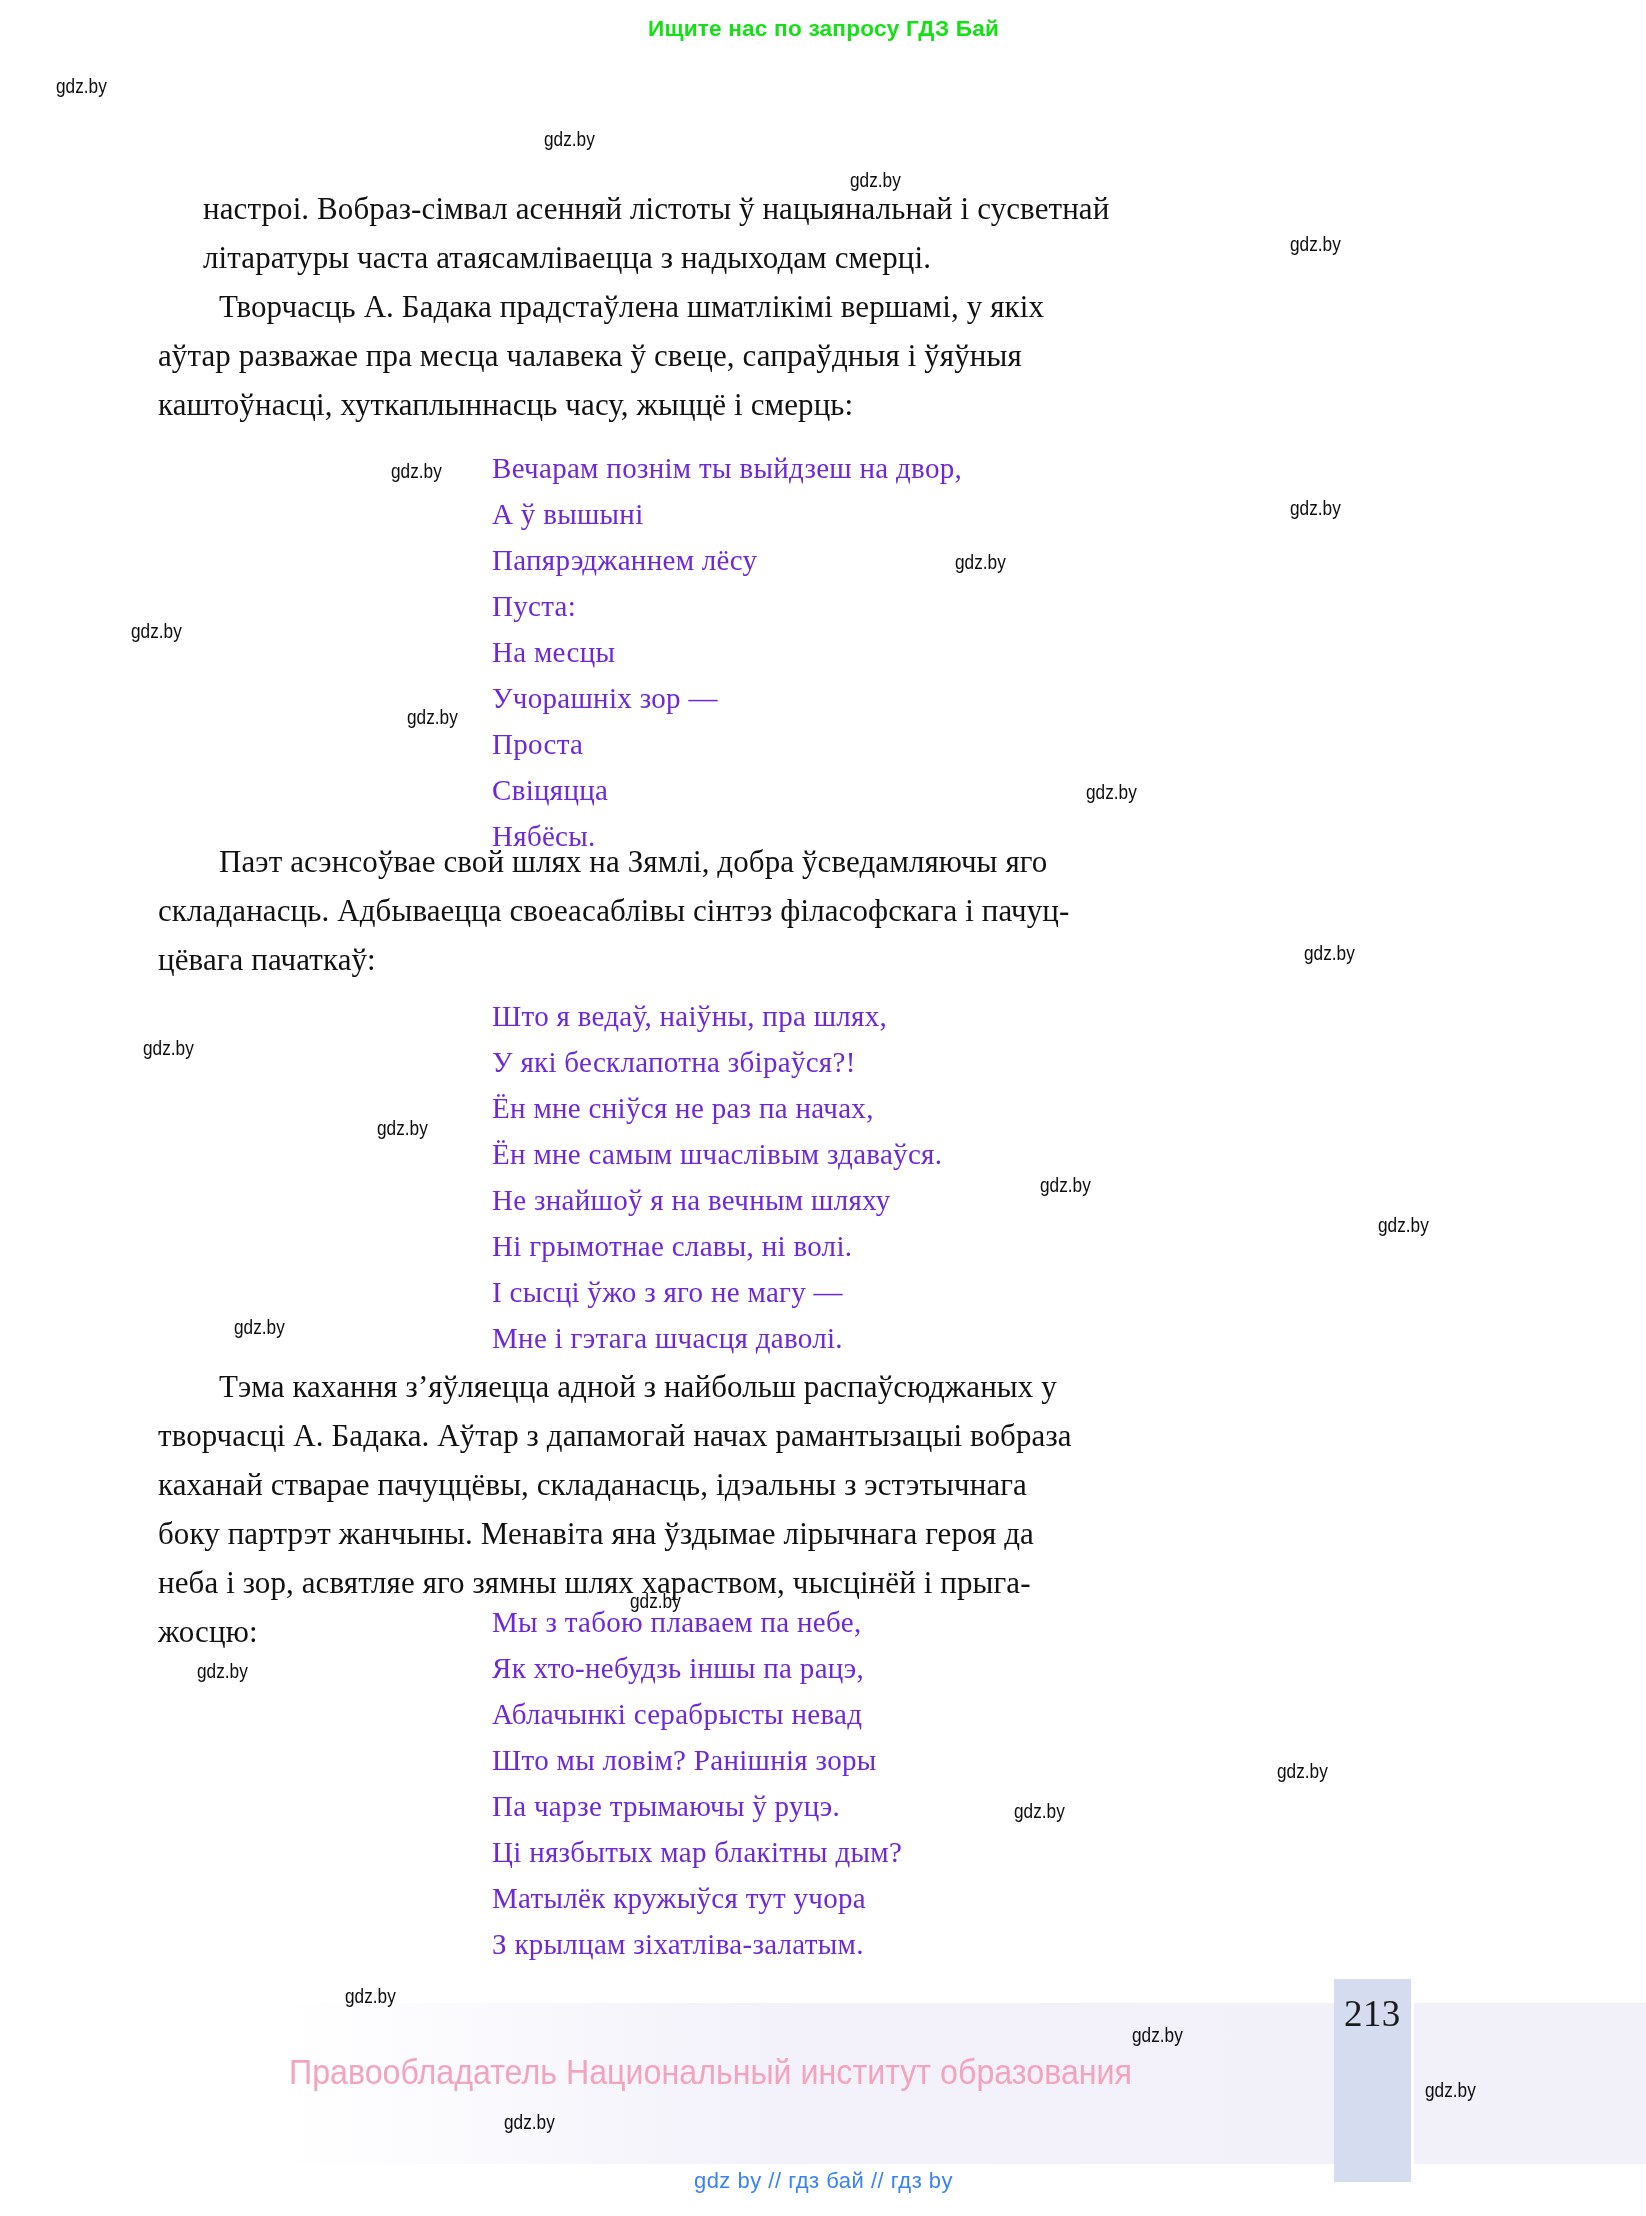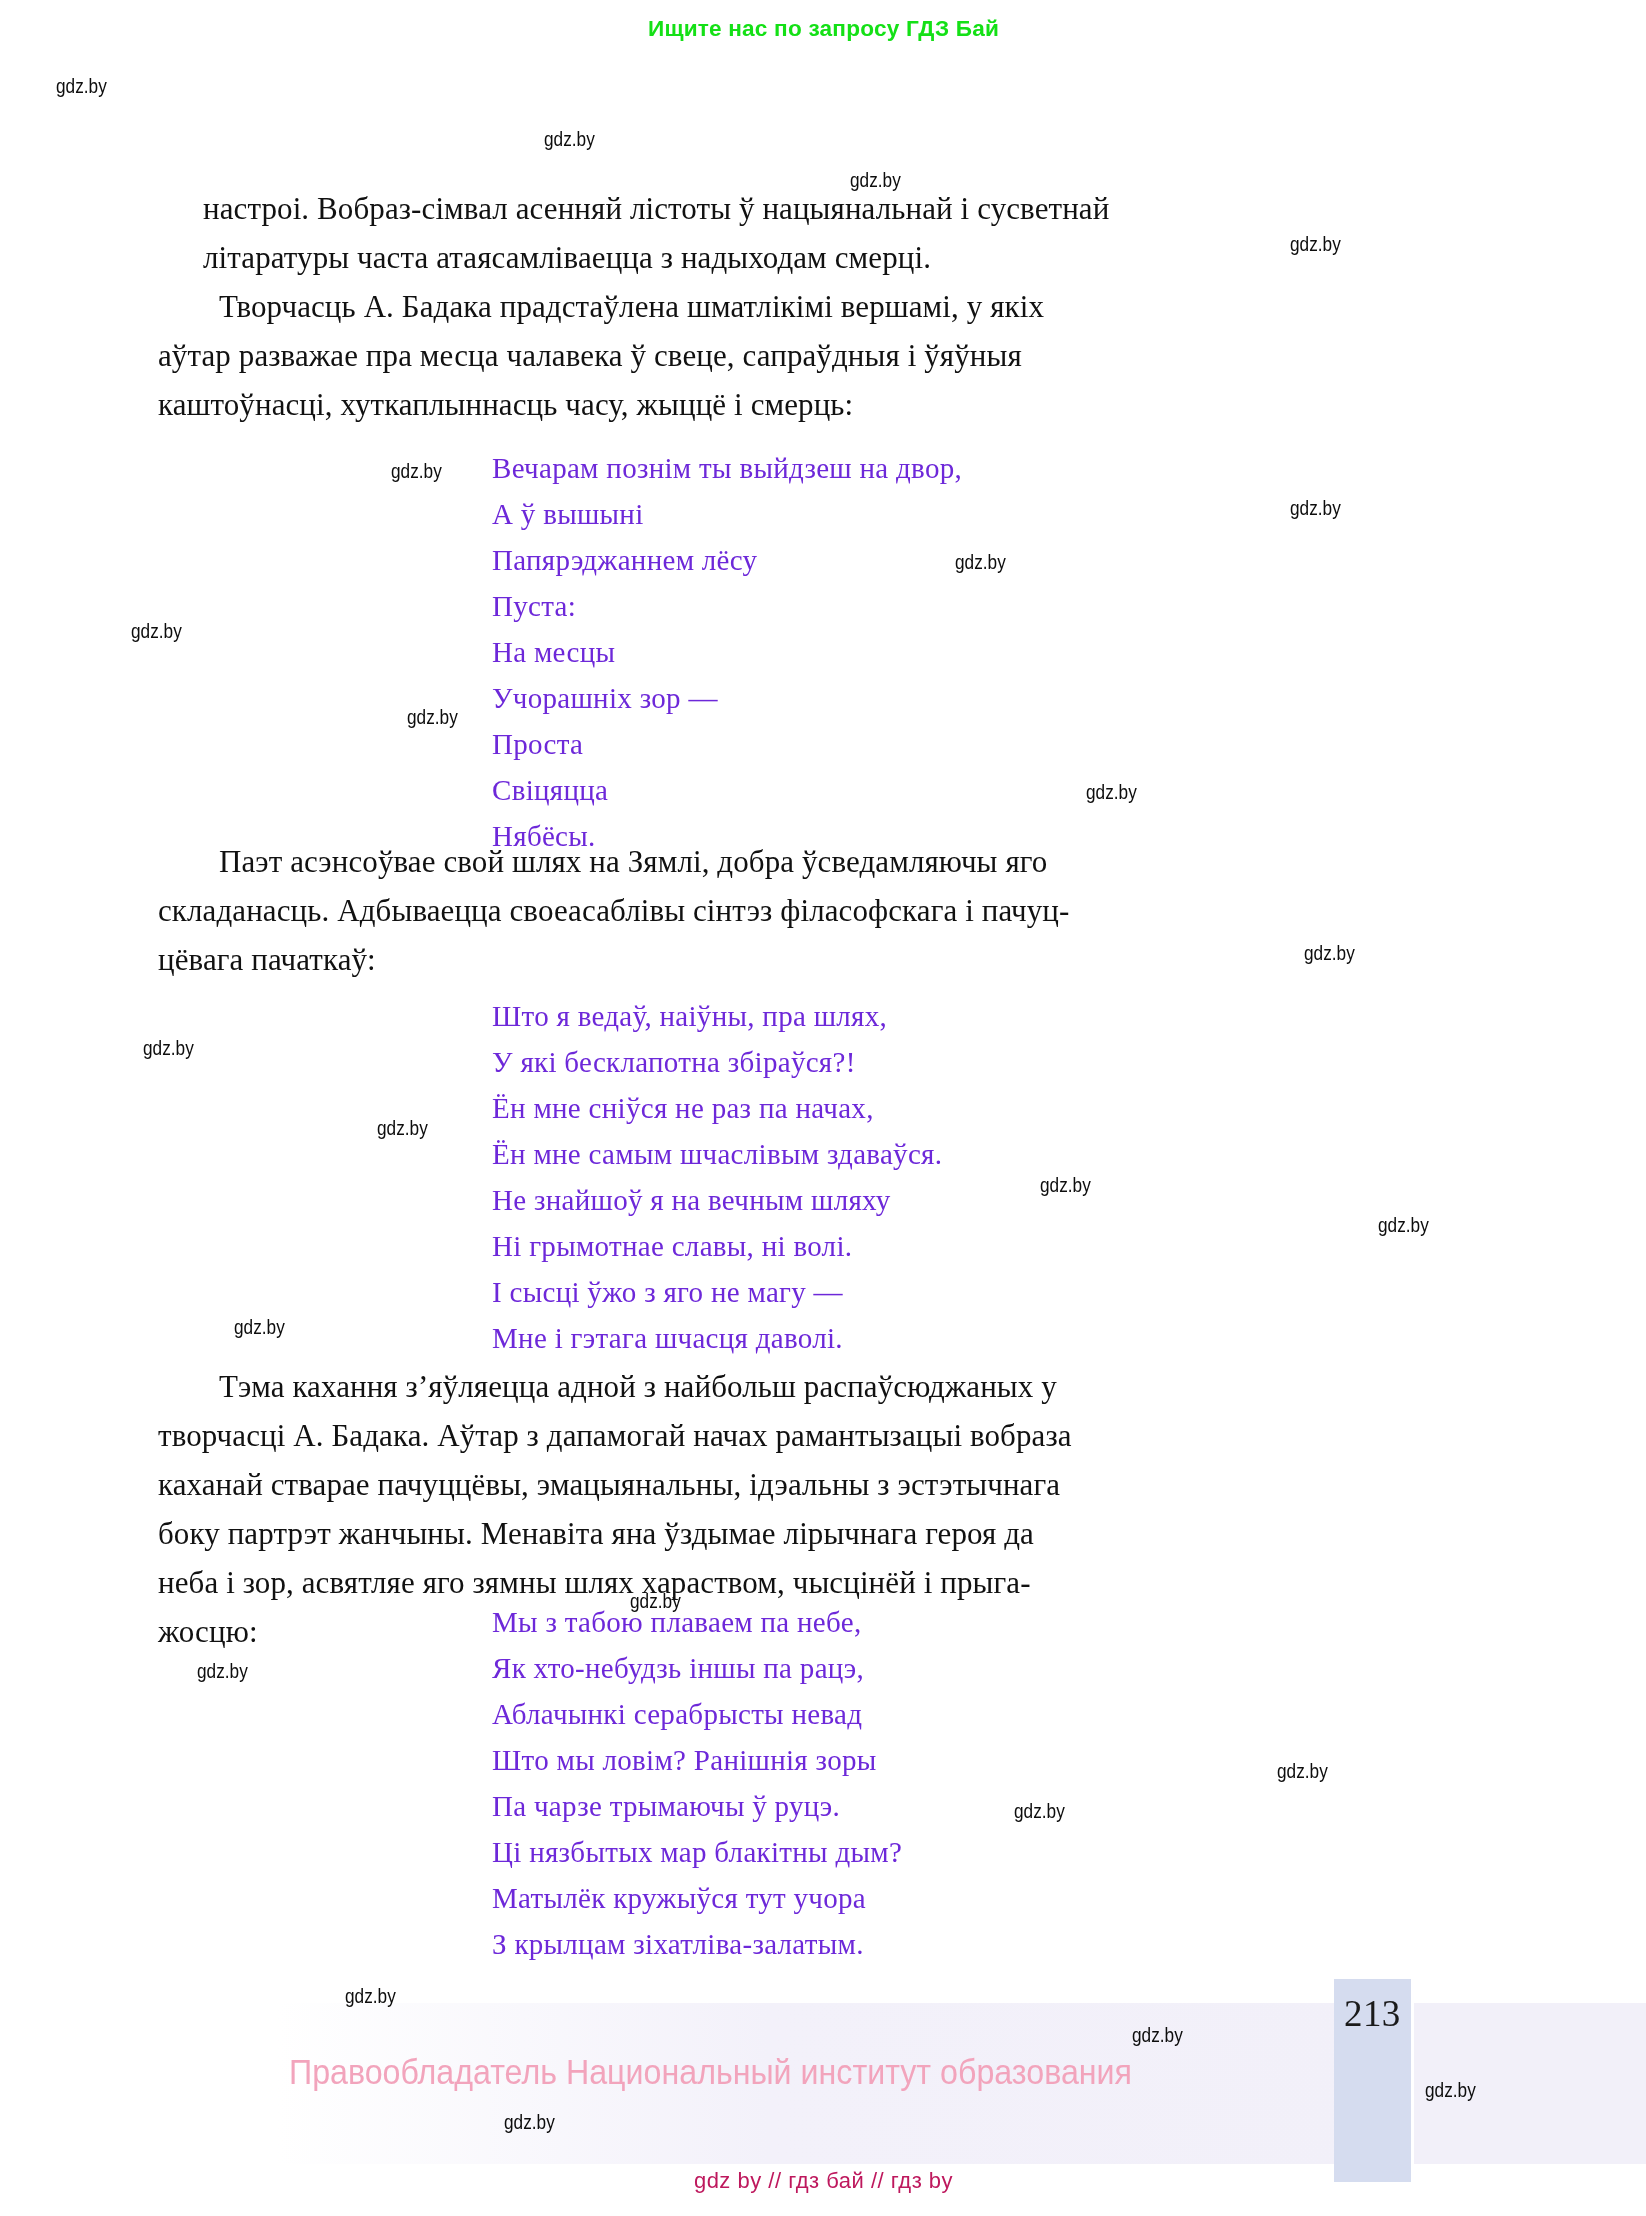--- a/index.html
+++ b/index.html
@@ -124,21 +124,21 @@
     transform-origin: left center;
   }
   .footer-links {
     position: absolute;
     left: 0;
     top: 2168px;
     width: 1647px;
     text-align: center;
     font-family: "Liberation Sans", sans-serif;
     font-size: 22px;
-    color: #be185d;
+    color: #3b82f6;
     letter-spacing: 0.5px;
   }
 </style>
 </head>
 <body>
 
 <div id="page">
 
   <div class="promo-banner">
     <span class="promo-text">Ищите нас по запросу ГДЗ Бай</span>
@@ -180,21 +180,21 @@
     <div>Ён мне самым шчаслівым здаваўся.</div>
     <div>Не знайшоў я на вечным шляху</div>
     <div>Ні грымотнае славы, ні волі.</div>
     <div>І сысці ўжо з яго не магу —</div>
     <div>Мне і гэтага шчасця даволі.</div>
   </div>
 
   <div class="blk" style="left:158px; top:1362px; width:1290px;">
     <span class="ln j" style="padding-left:61px;">Тэма кахання з’яўляецца адной з найбольш распаўсюджаных у</span>
     <span class="ln j">творчасці А. Бадака. Аўтар з дапамогай начах рамантызацыі вобраза</span>
-    <span class="ln j">каханай стварае пачуццёвы, эмацыянальны, ідэальны з эстэтычнага</span>
+    <span class="ln j">каханай стварае пачуццёвы, складанасць, ідэальны з эстэтычнага</span>
     <span class="ln j">боку партрэт жанчыны. Менавіта яна ўздымае лірычнага героя да</span>
     <span class="ln j">неба і зор, асвятляе яго зямны шлях хараством, чысцінёй і прыга-</span>
     <span class="ln j">жосцю:</span>
   </div>
 
   <div class="verse verse-3">
     <div>Мы з табою плаваем па небе,</div>
     <div>Як хто-небудзь іншы па рацэ,</div>
     <div>Аблачынкі серабрысты невад</div>
     <div>Што мы ловім? Ранішнія зоры</div>

